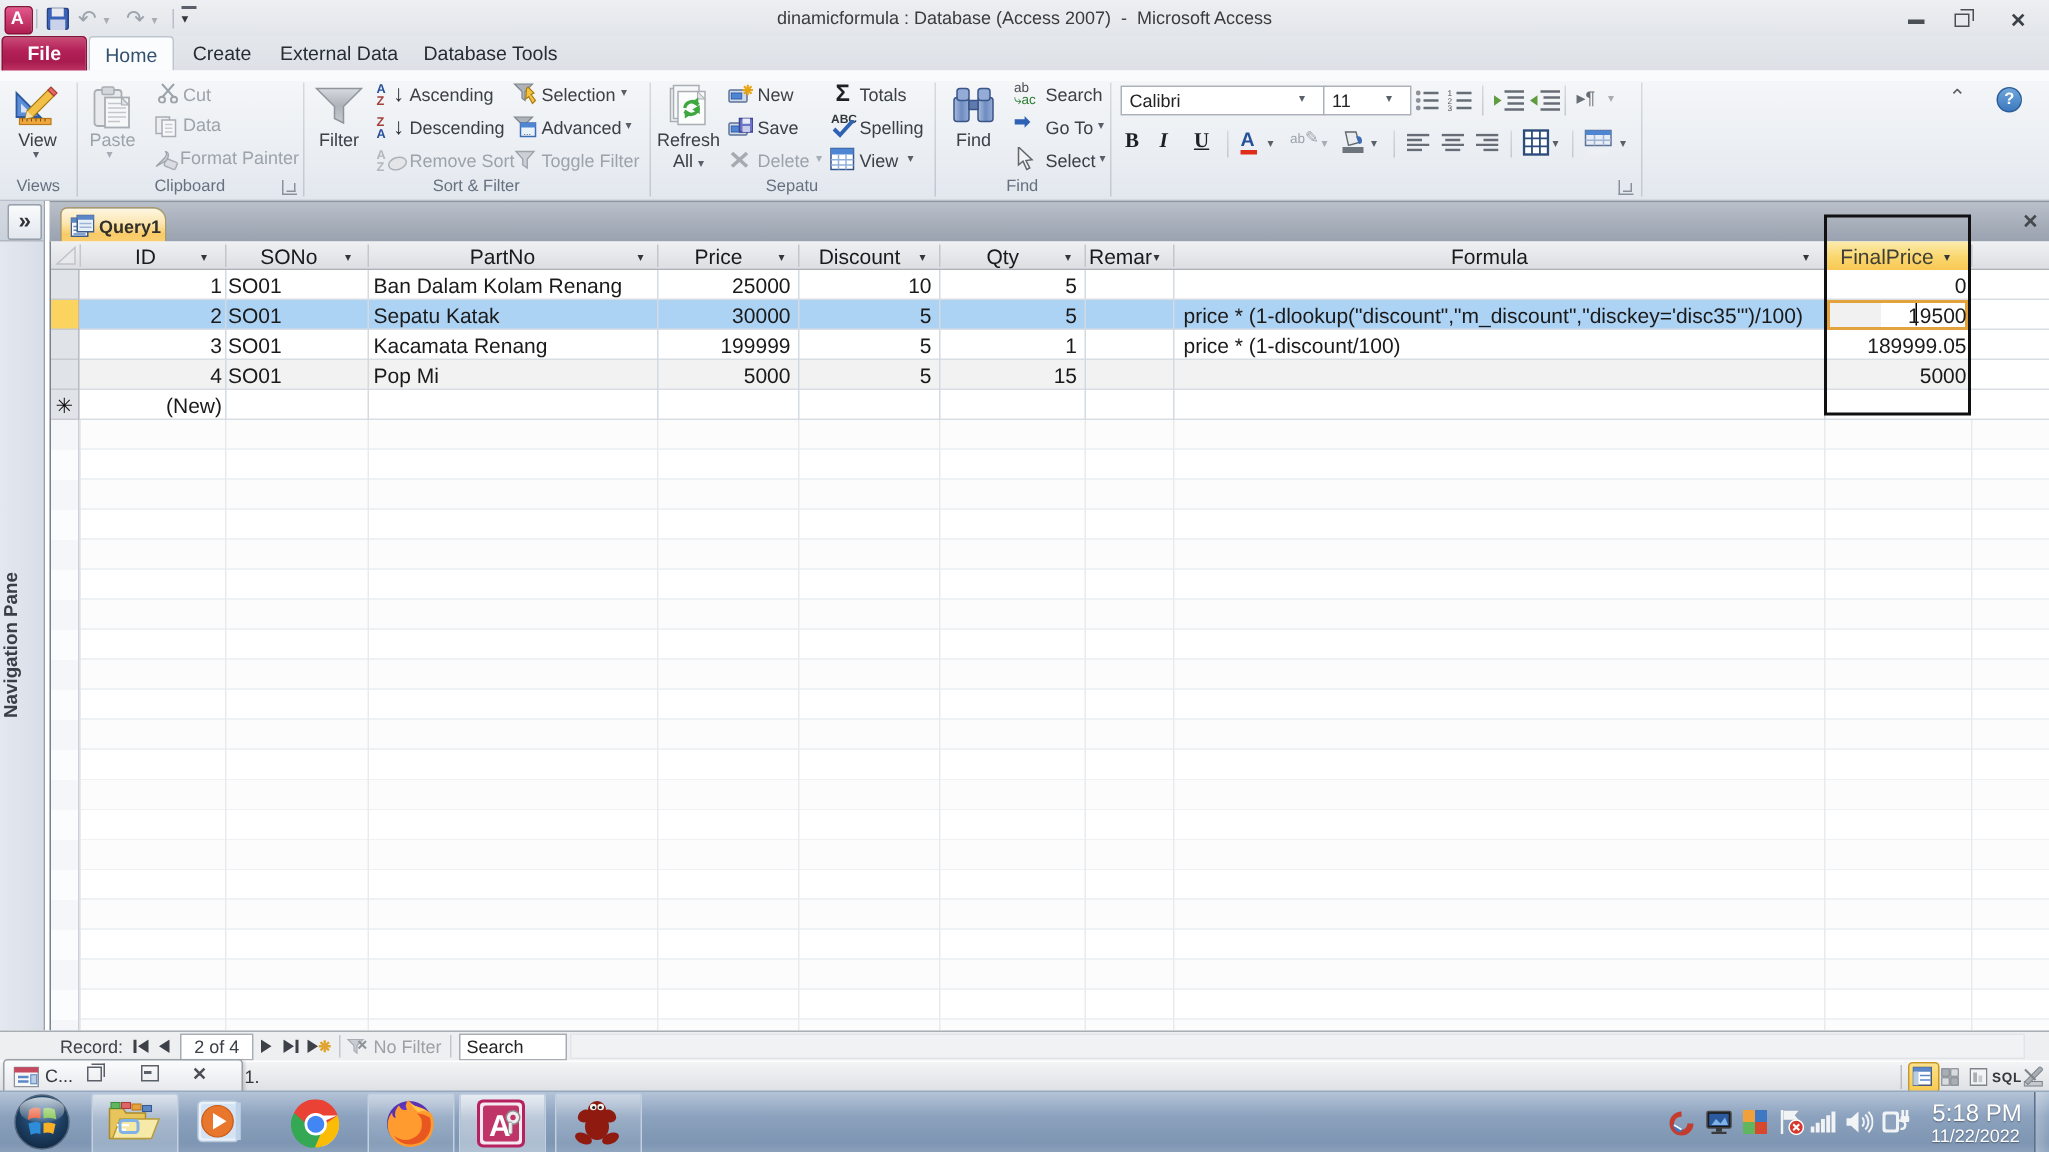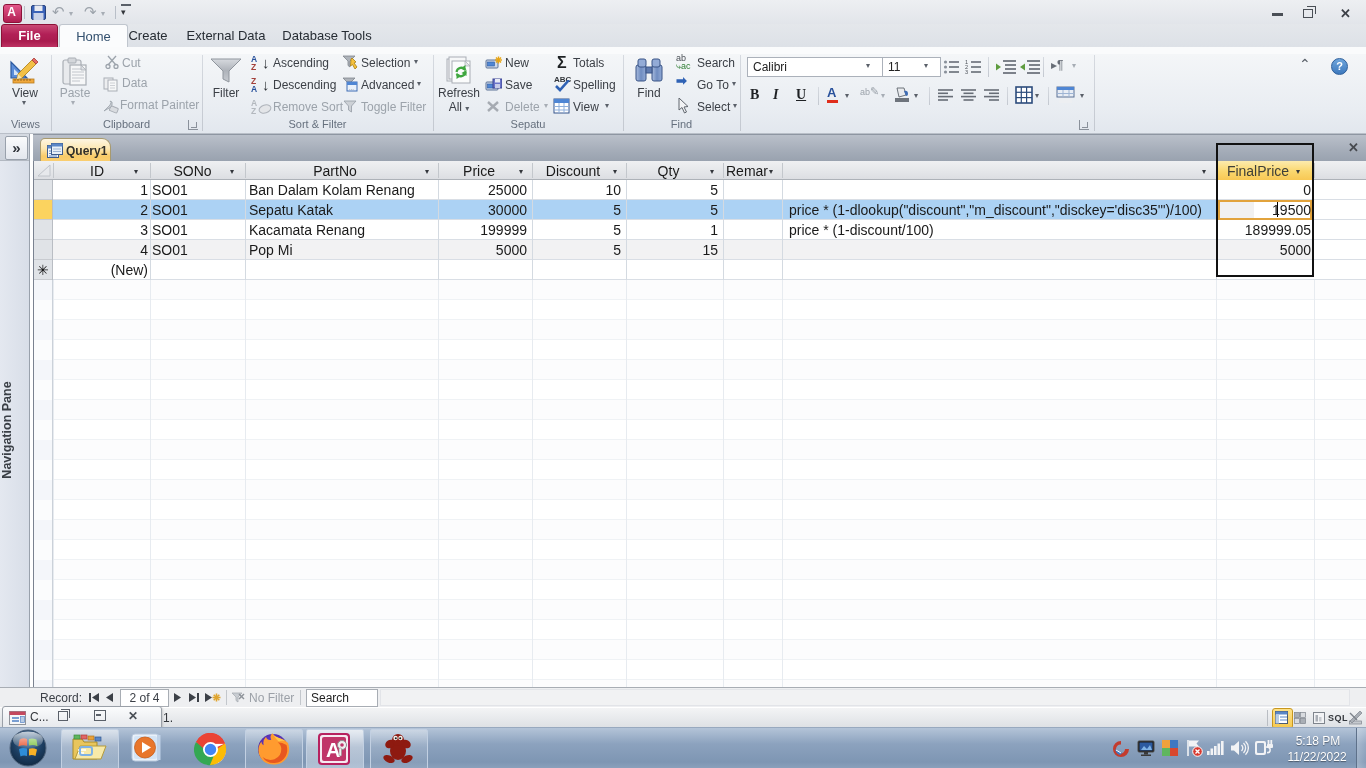--- a/index.html
+++ b/index.html
@@ -6,21 +6,21 @@
 body{font-family:"Liberation Sans", sans-serif;}
 #page{position:relative;width:1366px;height:768px;overflow:hidden;background:#fff;}
 .abs{position:absolute;}
 
 #titlebar{left:0;top:0;width:1366px;height:24px;background:linear-gradient(#EDEFF2,#E2E5EA);border-bottom:0;}
 #title-text{left:0;top:5px;width:1366px;text-align:center;font-size:12px;color:#3b3b3b;}
 
 #tabrow{left:0;top:24px;width:1366px;height:23px;background:linear-gradient(#E4E7EB,#DDE1E7);}
 #filetab{left:1px;top:0px;width:55px;height:23px;background:linear-gradient(#C94A75,#B22057 40%,#A91B4E 70%,#C13666);border-radius:3px 3px 0 0;border:1px solid #8C1238;color:#fff;font-size:13px;font-weight:bold;text-align:center;line-height:22px;}
 .rtab{top:0px;height:23px;font-size:13px;color:#262C33;text-align:center;line-height:23px;}
-#tab-home{left:59px;width:69px;background:#FBFCFD;border:1px solid #C0C6CE;border-bottom:0;border-radius:3px 3px 0 0;box-sizing:border-box;color:#33506E;}
+#tab-home{left:59px;width:57px;background:#FBFCFD;border:1px solid #C0C6CE;border-bottom:0;border-radius:3px 3px 0 0;box-sizing:border-box;color:#33506E;}
 
 #ribbon{left:0;top:54px;width:1366px;height:79px;background:linear-gradient(#F4F6F8,#E9EDF2 70%,#E2E7EE);border-bottom:1px solid #B9BFC8;}
 .gsep{top:1px;width:1px;height:76px;background:linear-gradient(#D6DAE0,#C3C8D0);}
 .glabel{top:64px;height:14px;font-size:11px;color:#66707E;text-align:center;}
 .rsmall{font-size:12px;color:#3C4047;height:16px;line-height:16px;}
 .rsmall.dis{color:#9CA3AB;}
 .rbig{font-size:12px;color:#3C4047;text-align:center;}
 .dd{font-size:8px;color:#5A6069;}
 .combo{background:#fff;border:1px solid #ABB1BA;font-size:12px;color:#222;}
 
@@ -45,20 +45,21 @@
 
 #statusbar{left:0;top:707px;width:1366px;height:20px;background:linear-gradient(#F3F4F5,#DDE0E4);border-top:1px solid #fff;}
 
 #taskbar{left:0;top:727px;width:1366px;height:41px;background:linear-gradient(#B4C4D8,#8CA2BE 40%,#7E96B3 85%,#8AA0BB);border-top:1px solid #98A9BF;box-sizing:border-box;}
 .tbtn{position:absolute;top:1px;width:56px;height:39px;border:1px solid #C2D0E2;border-radius:2px;background:linear-gradient(rgba(255,255,255,0.35),rgba(255,255,255,0.12) 45%,rgba(255,255,255,0.05));}
 </style>
 </head>
 <body>
 <div id="page">
   <div class="abs" id="titlebar"></div>
+  <div class="abs" id="title-text">dinamicformula : Database (Access 2007)&nbsp; -&nbsp; Microsoft Access</div>
 
   <div class="abs" style="left:3px;top:4px;width:17px;height:17px;background:linear-gradient(#E3578A,#B01F52);border:1px solid #8C1238;border-radius:3px"></div>
   <div class="abs" style="left:3px;top:4px;width:17px;height:17px;color:#fff;font-weight:bold;font-size:12px;text-align:center;line-height:17px">A</div>
   <div class="abs" style="left:24px;top:6px;width:1px;height:13px;background:#B9BFC8"></div>
   <svg class="abs" style="left:31px;top:5px" width="15" height="15" viewBox="0 0 15 15">
     <rect x="0.5" y="0.5" width="14" height="14" rx="1.5" fill="#3A62B8" stroke="#27427E"></rect>
     <rect x="3.5" y="0.5" width="8" height="5.5" fill="#E8EAF0"></rect>
     <rect x="2.5" y="8" width="10" height="7" fill="#C9D2E8"></rect>
   </svg>
   <div class="abs" style="left:52px;top:3px;font-size:15px;color:#9CA3AB;transform:scaleX(-1)">↷</div>
@@ -480,20 +481,21 @@
     <div class="abs htext" style="left:211px;width:180px">PartNo</div>
       <div class="abs harr" style="left:391px">▾</div>
     <div class="abs htext" style="left:404px;width:82px">Price</div>
       <div class="abs harr" style="left:485px">▾</div>
     <div class="abs htext" style="left:498px;width:82px">Discount</div>
       <div class="abs harr" style="left:579px">▾</div>
     <div class="abs htext" style="left:592px;width:85px">Qty</div>
       <div class="abs harr" style="left:676px">▾</div>
     <div class="abs htext" style="left:689px;width:48px;">Remar</div>
       <div class="abs harr" style="left:735px">▾</div>
+    <div class="abs htext" style="left:748px;width:422px">Formula</div>
       <div class="abs harr" style="left:1168px">▾</div>
 
     <div class="abs" style="left:0;top:19px;width:19px;height:100px;background:#E0E3E7;border-right:1px solid #B9BDC3;box-sizing:border-box"></div>
     <div class="abs" style="left:0;top:38px;width:18px;height:1px;background:#C8CBD0"></div>
     <div class="abs" style="left:0;top:39px;width:19px;height:20px;background:#FBD35F;border-right:1px solid #B9BDC3;box-sizing:border-box"></div>
     <div class="abs" style="left:0;top:58px;width:18px;height:1px;background:#C8CBD0"></div>
     <div class="abs" style="left:0;top:78px;width:18px;height:1px;background:#C8CBD0"></div>
     <div class="abs" style="left:0;top:98px;width:18px;height:1px;background:#C8CBD0"></div>
     <div class="abs" style="left:0;top:118px;width:18px;height:1px;background:#C8CBD0"></div>
     <div class="abs" style="left:0;top:119px;width:19px;height:407px;background:repeating-linear-gradient(#F4F6FA 0,#F4F6FA 20px,#FBFCFD 20px,#FBFCFD 40px);border-right:1px solid #CBD1D9;box-sizing:border-box"></div>
@@ -760,17 +762,17 @@
     </svg>
     <svg class="abs" style="left:1254px;top:10px" width="19" height="20" viewBox="0 0 19 20">
       <rect x="1" y="3" width="11" height="14" rx="2" fill="#F2F3F5"></rect>
       <rect x="3" y="5" width="7" height="10" rx="1" fill="#8CA2BE"></rect>
       <path d="M12,8 L16,8 M14,6 L14,10" stroke="#F2F3F5" stroke-width="0"></path>
       <path d="M12,9 Q17,9 16,13 Q15.5,15 13,14.5" fill="none" stroke="#F2F3F5" stroke-width="1.6"></path>
       <rect x="13.6" y="2" width="1.8" height="5" fill="#F2F3F5"></rect>
       <rect x="16.4" y="2" width="1.8" height="5" fill="#F2F3F5"></rect>
       <rect x="13" y="6" width="6" height="4" rx="1" fill="#F2F3F5"></rect>
     </svg>
-    <div class="abs" style="left:1285px;top:6px;width:66px;text-align:center;font-size:12px;color:#fff;text-shadow:0 1px 1px rgba(0,0,0,0.4)">5:18 PM</div>
+    <div class="abs" style="left:1285px;top:6px;width:66px;text-align:center;font-size:16px;color:#fff;text-shadow:0 1px 1px rgba(0,0,0,0.4)">5:18 PM</div>
     <div class="abs" style="left:1278px;top:22px;width:78px;text-align:center;font-size:12px;color:#fff;text-shadow:0 1px 1px rgba(0,0,0,0.4)">11/22/2022</div>
     <div class="abs" style="left:1356px;top:0;width:10px;height:41px;background:linear-gradient(90deg,rgba(255,255,255,0.25),rgba(255,255,255,0.05));border-left:1px solid #5E718A"></div>
   </div>
 </div>
 
 </body></html>

